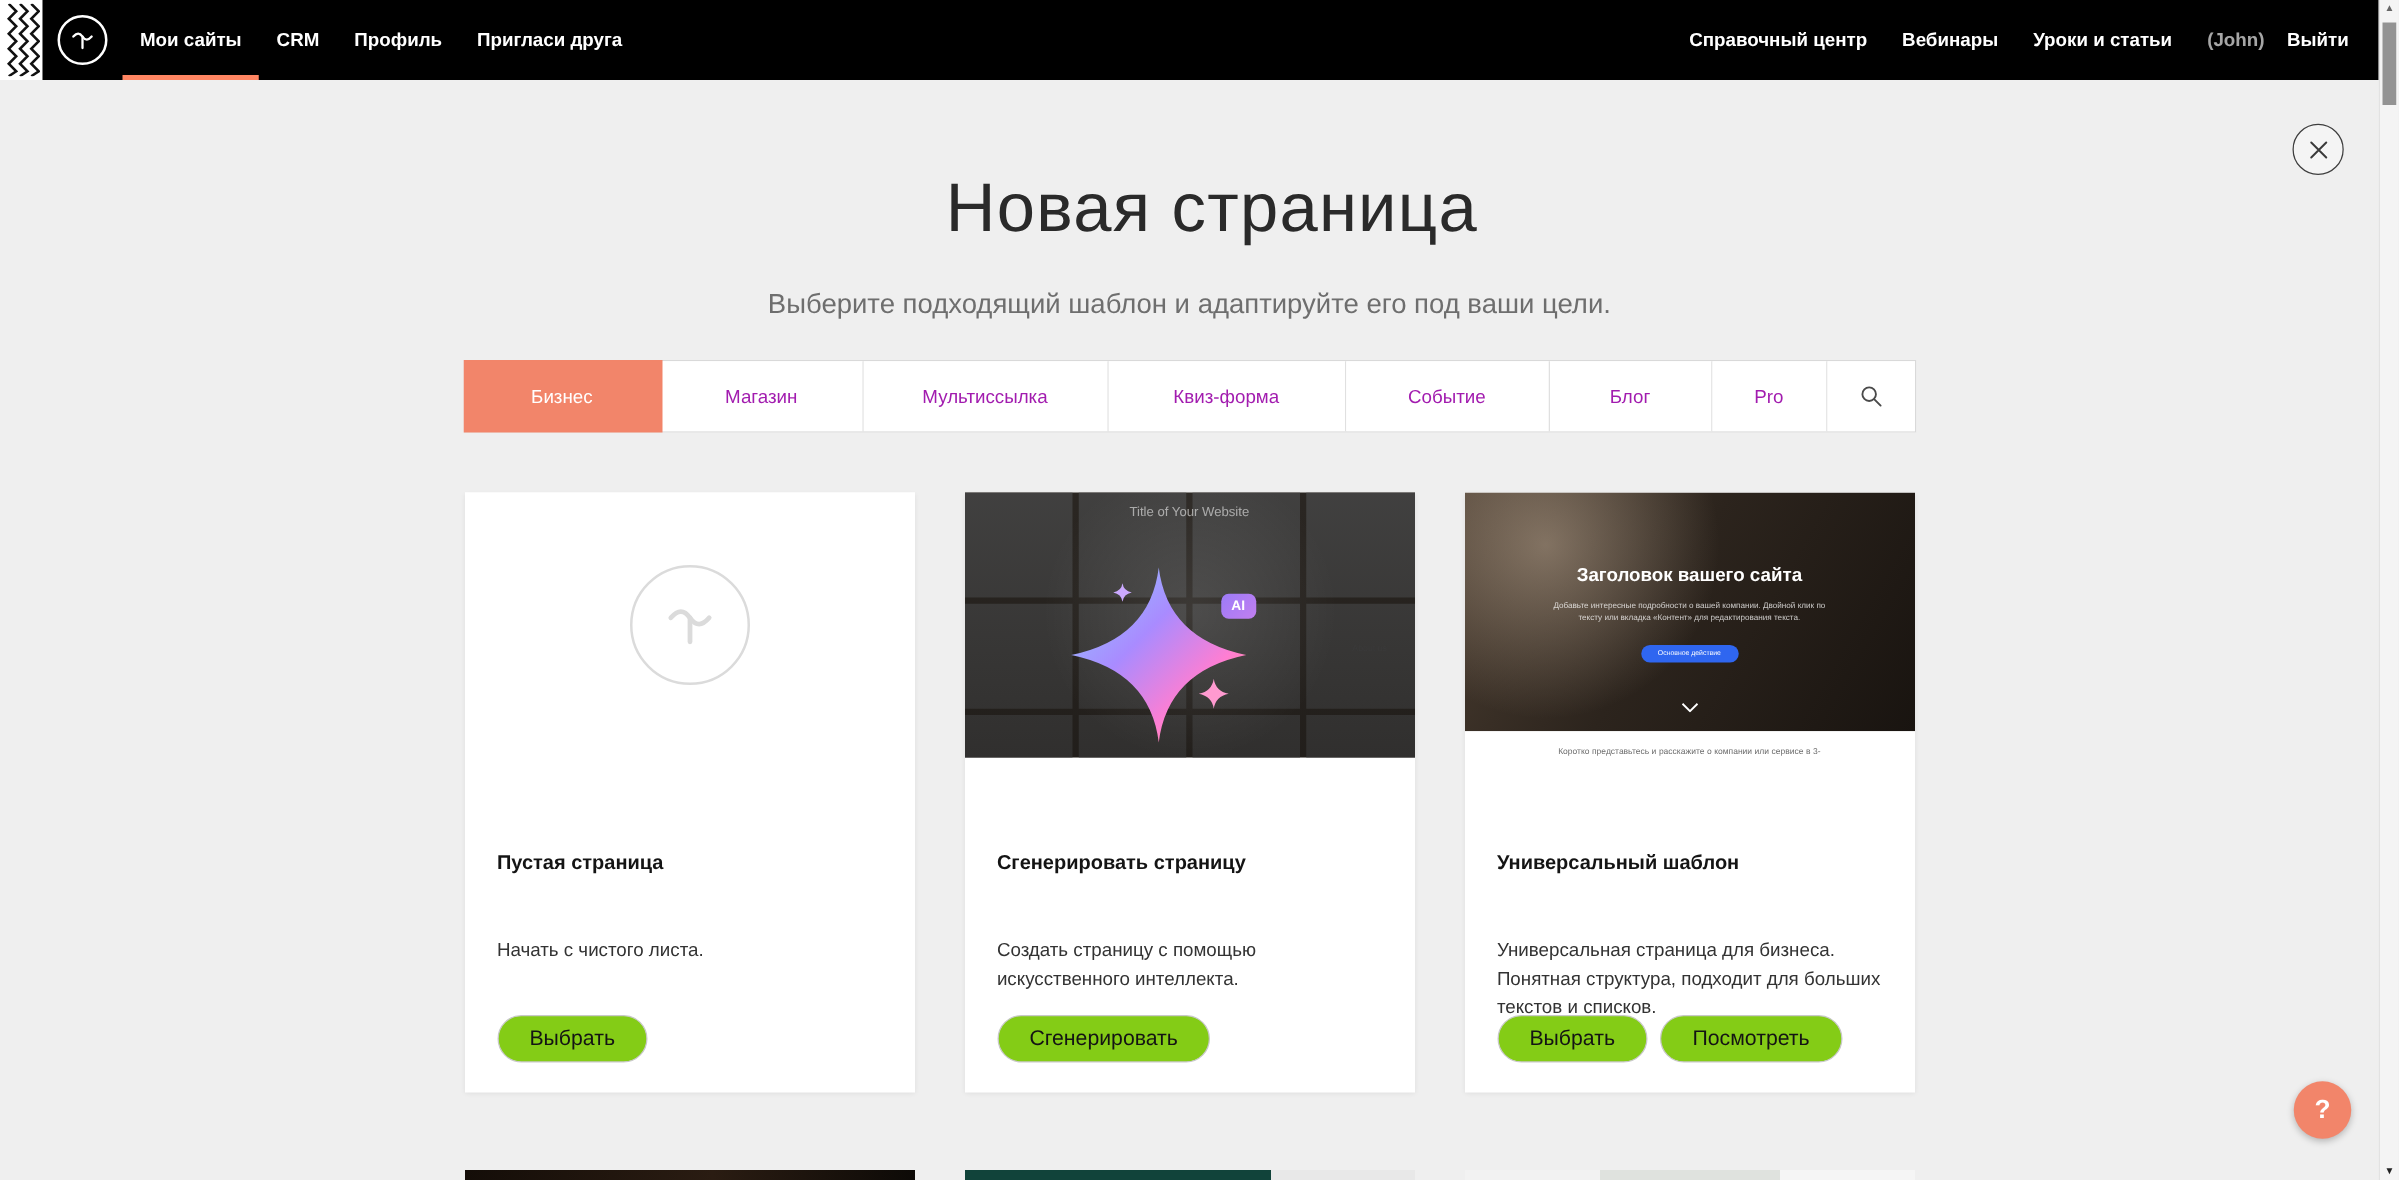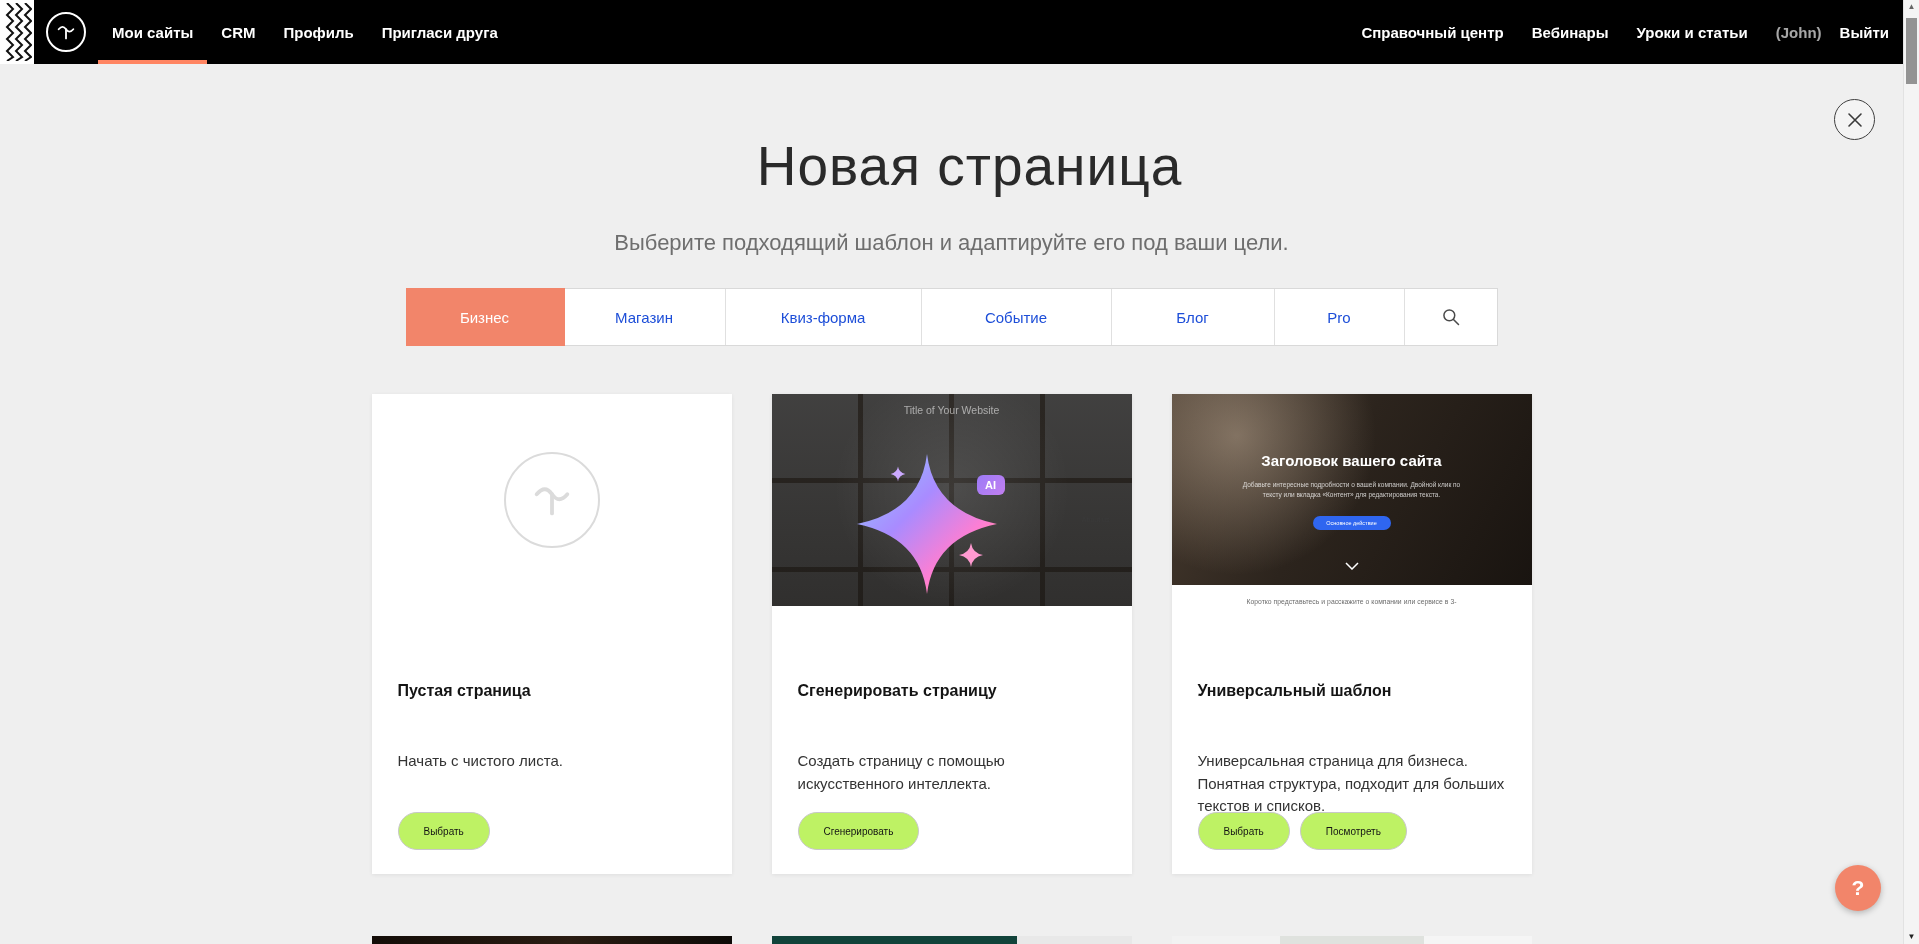--- a/index.html
+++ b/index.html
@@ -14,21 +14,21 @@
   .app{display:flex;width:100%;height:100%;}
   .content{width:1903px;display:flex;flex-direction:column;}
 
   
   .topbar{height:64px;display:flex;flex-shrink:0;}
   .corner{width:34px;height:64px;background:#fff;display:flex;align-items:center;justify-content:center;}
   .nav-inner{flex:1;background:#000;display:flex;align-items:stretch;}
   .logo{align-self:center;width:40px;height:40px;border:2px solid #fff;border-radius:50%;
         display:flex;align-items:center;justify-content:center;margin:0 12px 0 12px;cursor:pointer;flex-shrink:0;}
   .nav-left,.nav-right{display:flex;align-items:stretch;}
-  .nav-right{margin-left:auto;}
+  .nav-right{margin-left:auto;padding-right:10px;}
   .nav-item{display:flex;align-items:center;padding:0 14px;color:#fff;font-size:15px;font-weight:700;
             position:relative;cursor:pointer;white-space:nowrap;}
   .nav-item.active::after{content:"";position:absolute;left:0;right:0;bottom:0;height:4px;background:var(--underline);}
   .nav-item .user{opacity:.65;margin-right:18px;}
 
   
   .scrollbar{width:16px;background:#f4f4f4;border-left:1px solid #e2e2e2;position:relative;}
   .sb-up,.sb-down{position:absolute;left:0;width:100%;text-align:center;font-size:8px;color:#666;cursor:pointer;line-height:14px;}
   .sb-up{top:0;}
   .sb-down{bottom:0;color:#222;}
@@ -39,42 +39,42 @@
   .close-btn{position:absolute;top:35px;right:28px;width:41px;height:41px;border-radius:50%;
              border:1.5px solid #3e3e3e;background:#f4f4f4;display:flex;align-items:center;justify-content:center;cursor:pointer;}
   h1.page-title{position:absolute;top:70px;left:0;width:100%;text-align:center;
                 font-size:55px;font-weight:100;color:#2a2a2a;letter-spacing:1px;padding-left:36px;}
   .page-subtitle{position:absolute;top:166px;left:0;width:100%;text-align:center;
                  font-size:22px;color:#6e6e6e;}
 
   
   .tabs{position:absolute;top:224px;left:50%;transform:translateX(-50%);display:flex;height:58px;
         background:#fff;border:1px solid var(--border);}
-  .tab{display:flex;align-items:center;justify-content:center;font-size:15px;color:#1d4ed8;
+  .tab{display:flex;align-items:center;justify-content:center;font-size:15px;color:#a21caf;
        border-right:1px solid #E0E0E0;cursor:pointer;background:#fff;}
   .tab:last-child{border-right:none;}
   .tab.active{background:var(--accent);color:#fff;box-shadow:0 0 0 1px var(--accent);position:relative;z-index:2;border-color:var(--accent);}
   .tabs .tab:nth-child(1){width:157px}
   .tabs .tab:nth-child(2){width:162px}
   .tabs .tab:nth-child(3){width:196px}
   .tabs .tab:nth-child(4){width:190px}
   .tabs .tab:nth-child(5){width:163px}
   .tabs .tab:nth-child(6){width:130px}
   .tabs .tab:nth-child(7){width:92px}
   .tabs .tab:nth-child(8){width:70px}
 
   
   .grid{position:absolute;top:330px;left:50%;transform:translateX(-50%);display:flex;gap:40px;}
   .card{width:360px;height:480px;background:#fff;position:relative;box-shadow:0 1px 4px rgba(0,0,0,.07);}
   .card-img{height:212px;position:relative;overflow:hidden;cursor:pointer;}
   .card-title{position:absolute;top:288px;left:26px;right:26px;font-size:16px;font-weight:700;color:#141414;}
   .card-desc{position:absolute;top:320px;left:26px;right:26px;font-size:15px;color:#333;line-height:1.5;margin-top:36px;}
   .card-actions{position:absolute;left:26px;bottom:24px;display:flex;gap:10px;}
-  .pill{height:38px;padding:0 25px;border-radius:19px;border:1px solid #C8C8C8;background:#bef264;
-        font-size:10px;color:#141414;cursor:pointer;font-family:inherit;}
+  .pill{height:38px;padding:0 25px;border-radius:19px;border:1px solid #C8C8C8;background:#84cc16;
+        font-size:17px;color:#141414;cursor:pointer;font-family:inherit;}
 
   
   .blank-img{background:#fff;display:flex;align-items:center;justify-content:center;}
   .wm-circle{width:96px;height:96px;border:2.5px solid #DBDBDB;border-radius:50%;
              display:flex;align-items:center;justify-content:center;}
 
   
   .collage{background:#35302b;}
   .tiles{position:absolute;inset:0;display:grid;grid-template-columns:repeat(4,1fr);grid-auto-rows:84px;gap:5px;}
   .tiles div{background:#555;}
@@ -181,20 +181,21 @@
           <path d="M2 2 L14 14 M14 2 L2 14" stroke="#3a3a3a" stroke-width="1.6" stroke-linecap="round"></path>
         </svg>
       </button>
 
       <h1 class="page-title">Новая страница</h1>
       <p class="page-subtitle">Выберите подходящий шаблон и адаптируйте его под ваши цели.</p>
 
       <div class="tabs">
         <div class="tab active">Бизнес</div>
         <div class="tab">Магазин</div>
+        <div class="tab">Мультиссылка</div>
         <div class="tab">Квиз-форма</div>
         <div class="tab">Событие</div>
         <div class="tab">Блог</div>
         <div class="tab">Pro</div>
         <div class="tab">
           <svg viewBox="0 0 24 24" width="20" height="20">
             <circle cx="10" cy="10" r="6.5" stroke="#4a4a4a" stroke-width="1.8" fill="none"></circle>
             <line x1="15" y1="15" x2="21" y2="21" stroke="#4a4a4a" stroke-width="1.8" stroke-linecap="round"></line>
           </svg>
         </div>

